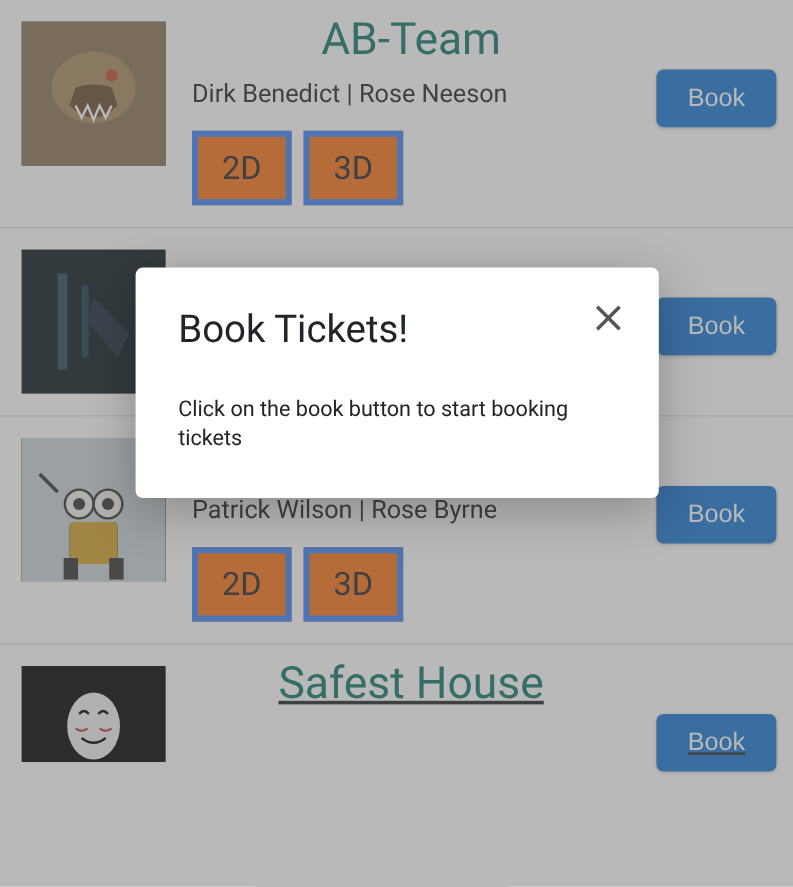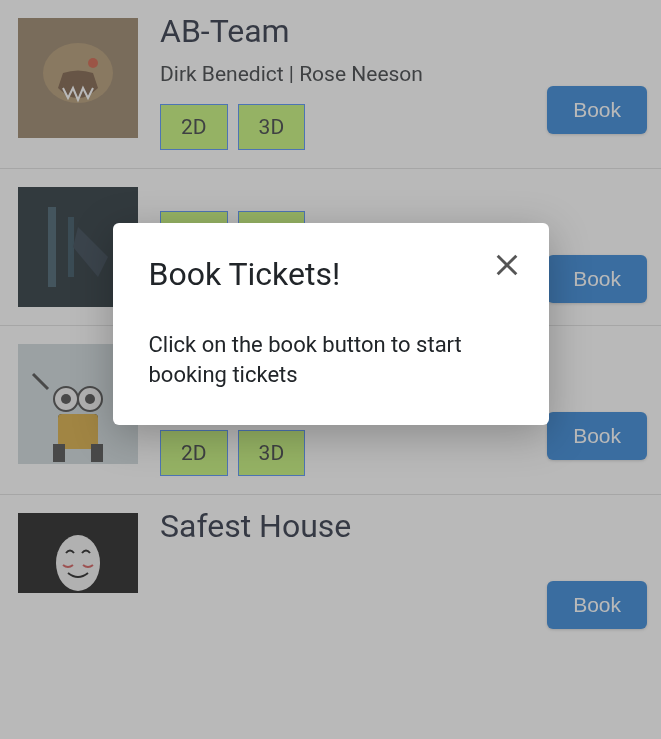--- a/index.html
+++ b/index.html
@@ -36,56 +36,56 @@
   .movie-thumb svg { width: 100%; height: 100%; }
   .movie-info {
     flex: 1;
     display: flex;
     flex-direction: column;
     gap: 12px;
     padding-top: 0;
     margin-top: -6px;
   }
   .movie-title {
-    font-size: 32px;
+    font-size: 37px;
     font-weight: 400;
-    color: #0f172a;
+    color: #0f766e;
+    text-align: center;
   }
   .movie-cast {
     font-size: 21px;
     color: #212529;
   }
   .format-row {
     display: flex;
     gap: 10px;
     margin-top: 6px;
   }
   .format-chip {
-    border: 1px solid #3b82f6;
+    border: 5px solid #3b82f6;
     padding: 10px 20px;
-    font-size: 21px;
-    color: #212529;
-    background: #bef264;
+    font-size: 27px;
+    color: #212529;
+    background: #f97316;
     cursor: default;
   }
   .book-col {
     display: flex;
     align-items: flex-start;
     padding-top: 40px;
   }
   .book-btn {
     background: #1976d2;
     color: #fff;
     border: none;
     border-radius: 6px;
     font-size: 21px;
     padding: 12px 26px;
     cursor: pointer;
     box-shadow: 0 1px 3px rgba(0,0,0,0.2);
-    margin-top: 28px;
   }
   
   .overlay {
     position: absolute;
     inset: 0;
     background: rgba(100,100,100,0.45);
     display: flex;
     align-items: flex-start;
     justify-content: center;
     padding-top: 223px;
@@ -98,21 +98,21 @@
     box-shadow: 0 10px 40px rgba(0,0,0,0.25);
     position: relative;
   }
   .dialog-title {
     font-size: 32px;
     font-weight: 400;
     color: #212529;
     margin-bottom: 22px;
   }
   .dialog-body {
-    font-size: 22px;
+    font-size: 18px;
     color: #212529;
     line-height: 1.35;
     margin-top: 37px;
   }
   .dialog-close {
     position: absolute;
     top: 28px;
     right: 28px;
     width: 28px;
     height: 28px;
@@ -195,21 +195,21 @@
       <div class="format-row">
         <span class="format-chip">2D</span>
         <span class="format-chip">3D</span>
       </div>
     </div>
     <div class="book-col">
       <button class="book-btn">Book</button>
     </div>
   </div>
 
-  <div class="movie-row" style="border-bottom:none;">
+  <div class="movie-row" style="border-bottom:none;text-decoration:underline;">
     <div class="movie-thumb" style="height:80px;">
       <svg viewBox="0 0 120 80">
         <rect width="120" height="80" fill="#000"></rect>
         <ellipse cx="60" cy="50" rx="22" ry="28" fill="#f0f0f0"></ellipse>
         <path d="M48 40 Q52 35 56 40" stroke="#000" stroke-width="2" fill="none"></path>
         <path d="M64 40 Q68 35 72 40" stroke="#000" stroke-width="2" fill="none"></path>
         <path d="M50 60 Q60 68 70 60" stroke="#000" stroke-width="2" fill="none"></path>
         <path d="M45 52 Q50 56 55 52" stroke="#c44" stroke-width="2" fill="none"></path>
         <path d="M65 52 Q70 56 75 52" stroke="#c44" stroke-width="2" fill="none"></path>
       </svg>

